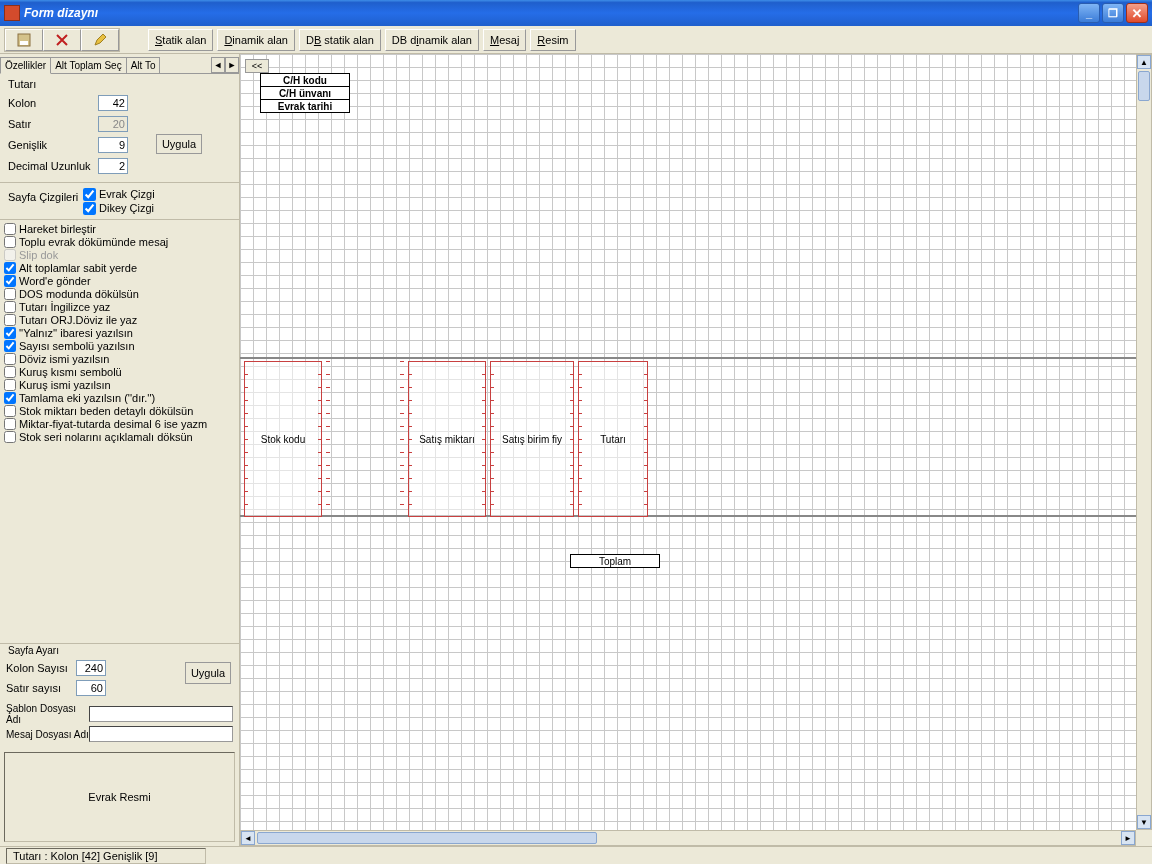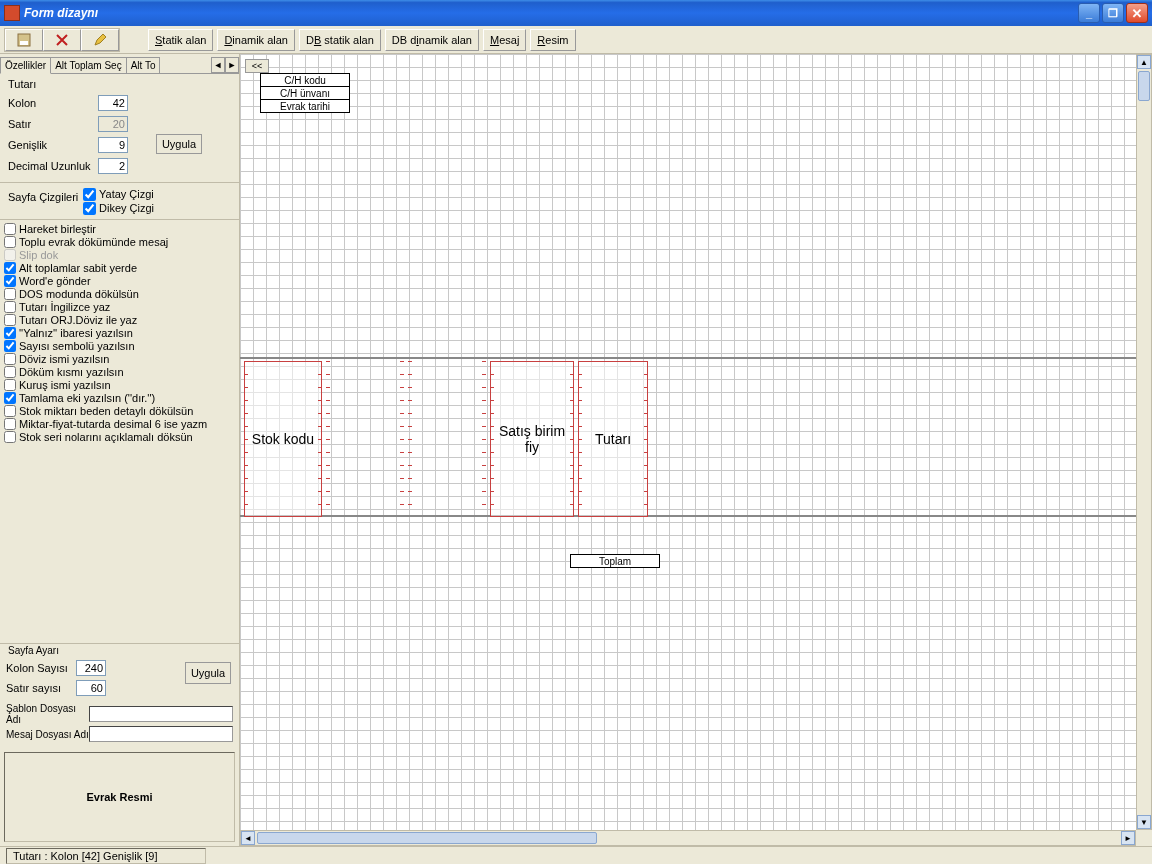--- a/index.html
+++ b/index.html
@@ -59,45 +59,45 @@
 .ps-row { display: flex; align-items: center; height: 20px; }
 .ps-label { width: 70px; }
 .ps-input { width: 30px; height: 16px; border: 1px solid #7F9DB9; text-align: right; padding: 0 2px; background: #fff; }
 .apply2 { position: absolute; right: 8px; top: 18px; width: 46px; height: 22px; border: 1px solid #999; background: #ECE9D8; cursor: pointer; }
 
 .file-section { padding: 4px 6px; }
 .file-row { display: flex; align-items: center; height: 20px; }
 .file-label { width: 100px; font-size: 10px; }
 .file-input { flex: 1; height: 16px; border: 1px inset #999; background: #fff; }
 
-.evrak-section { height: 90px; border: 1px inset #C0BBA8; margin: 4px; display: flex; align-items: center; justify-content: center; background: #ECE9D8; font-weight: bold; }
+.evrak-section { height: 90px; border: 1px inset #C0BBA8; margin: 4px; display: flex; align-items: center; justify-content: center; background: #ECE9D8; }
 
 .canvas-wrap { flex: 1; position: relative; background: #ECE9D8; overflow: hidden; }
 .canvas-scroll { position: absolute; top: 0; left: 0; right: 16px; bottom: 16px; overflow: hidden; background: #fff; }
 .vscroll { position: absolute; right: 0; top: 0; width: 16px; bottom: 16px; background: #ECE9D8; border: 1px solid #C0BBA8; }
 .vscroll-thumb { position: absolute; top: 16px; left: 1px; right: 1px; height: 30px; background: #C8D7EC; border: 1px solid #8AA7D0; border-radius: 2px; }
 .vscroll-arrow { position: absolute; left: 0; width: 14px; height: 14px; background: #D8E4F2; border: 1px solid #8AA7D0; display: flex; align-items: center; justify-content: center; font-size: 8px; }
 .vsa-up { top: 0; } .vsa-down { bottom: 0; }
 .hscroll { position: absolute; bottom: 0; left: 0; right: 16px; height: 16px; background: #ECE9D8; border: 1px solid #C0BBA8; }
 .hscroll-thumb { position: absolute; left: 16px; top: 1px; bottom: 1px; width: 340px; background: #C8D7EC; border: 1px solid #8AA7D0; border-radius: 2px; }
 .hscroll-arrow { position: absolute; top: 0; width: 14px; height: 14px; background: #D8E4F2; border: 1px solid #8AA7D0; display: flex; align-items: center; justify-content: center; font-size: 8px; }
 .hsa-l { left: 0; } .hsa-r { right: 0; }
 .scroll-corner { position: absolute; right: 0; bottom: 0; width: 16px; height: 16px; background: #ECE9D8; }
 
 .grid-bg { position: absolute; top: 0; left: 0; width: 2000px; height: 1200px;
   background-image: linear-gradient(to right, #C8C8C8 1px, transparent 1px), linear-gradient(to bottom, #C8C8C8 1px, transparent 1px);
   background-size: 13px 13px; }
 
 .collapse-btn { position: absolute; top: 5px; left: 5px; width: 24px; height: 14px; border: 1px solid #999; background: #ECE9D8; display: flex; align-items: center; justify-content: center; font-size: 9px; cursor: pointer; z-index: 10; }
 
 .header-fields { position: absolute; top: 20px; left: 20px; z-index: 5; }
-.hf-cell { width: 90px; height: 14px; border: 1px solid #000; background: #fff; text-align: center; font-size: 10px; line-height: 13px; margin-top: -1px; }
+.hf-cell { width: 90px; height: 14px; border: 1px solid #000; background: #fff; text-align: center; font-size: 10px; line-height: 13px; margin-top: -1px; font-weight: bold; }
 
 .detail-band { position: absolute; top: 303px; left: 0; right: 0; height: 160px; border-top: 2px solid #888; border-bottom: 2px solid #888; z-index: 3; }
-.detail-box { position: absolute; top: 2px; height: 156px; border: 1px solid #C84040; background: rgba(255,255,255,0.5); display: flex; align-items: center; justify-content: center; font-size: 14px; text-align: center; }
+.detail-box { position: absolute; top: 2px; height: 156px; border: 1px solid #C84040; background: rgba(255,255,255,0.5); display: flex; align-items: center; justify-content: center; font-size: 10px; text-align: center; }
 .detail-tick { position: absolute; width: 1px; background: #C84040; }
 
 .total-field { position: absolute; top: 500px; left: 330px; width: 90px; height: 14px; border: 1px solid #000; background: #fff; text-align: center; font-size: 10px; line-height: 13px; z-index: 5; }
 
 .statusbar { height: 18px; background: #ECE9D8; border-top: 1px solid #C0BBA8; display: flex; align-items: center; padding: 0 6px; }
 .status-cell { border: 1px inset #C0BBA8; padding: 0 6px; height: 16px; line-height: 14px; min-width: 200px; }
 </style>
 </head>
 <body>
 
@@ -183,21 +183,21 @@
         </div>
       <button class="apply-btn apply1">Uygula</button>
     </div>
 
     <div class="line-section">
       <div class="line-row">
         <span class="line-label">Sayfa Çizgileri</span>
         <div class="chk-stack">
           <label class="chk-item">
               <input type="checkbox" checked="" style="">
-              <span>Yatay Çizgi</span>
+              <span>Evrak Çizgi</span>
             </label>
           <label class="chk-item">
               <input type="checkbox" checked="" style="">
               <span>Dikey Çizgi</span>
             </label>
         </div>
       </div>
     </div>
 
 
@@ -241,21 +241,21 @@
         <label class="opt-item">
           <input type="checkbox" checked="" style="">
           <span>Sayısı sembolü yazılsın</span>
         </label>
         <label class="opt-item">
           <input type="checkbox" style="">
           <span>Döviz ismi yazılsın</span>
         </label>
         <label class="opt-item">
           <input type="checkbox" style="">
-          <span>Döküm kısmı yazılsın</span>
+          <span>Kuruş kısmı sembolü</span>
         </label>
         <label class="opt-item">
           <input type="checkbox" style="">
           <span>Kuruş ismi yazılsın</span>
         </label>
         <label class="opt-item">
           <input type="checkbox" checked="" style="">
           <span>Tamlama eki yazılsın (''dır.'')</span>
         </label>
         <label class="opt-item">
@@ -353,20 +353,21 @@
           <div class="detail-tick" style="left: 86px; top: 93px; height: 6px; width: 4px; border-top: 1px solid rgb(200, 64, 64); background: none;"></div>
           <div class="detail-tick" style="left: 160px; top: 93px; height: 6px; width: 4px; border-top: 1px solid rgb(200, 64, 64); background: none;"></div>
           <div class="detail-tick" style="left: 86px; top: 106px; height: 6px; width: 4px; border-top: 1px solid rgb(200, 64, 64); background: none;"></div>
           <div class="detail-tick" style="left: 160px; top: 106px; height: 6px; width: 4px; border-top: 1px solid rgb(200, 64, 64); background: none;"></div>
           <div class="detail-tick" style="left: 86px; top: 119px; height: 6px; width: 4px; border-top: 1px solid rgb(200, 64, 64); background: none;"></div>
           <div class="detail-tick" style="left: 160px; top: 119px; height: 6px; width: 4px; border-top: 1px solid rgb(200, 64, 64); background: none;"></div>
           <div class="detail-tick" style="left: 86px; top: 132px; height: 6px; width: 4px; border-top: 1px solid rgb(200, 64, 64); background: none;"></div>
           <div class="detail-tick" style="left: 160px; top: 132px; height: 6px; width: 4px; border-top: 1px solid rgb(200, 64, 64); background: none;"></div>
           <div class="detail-tick" style="left: 86px; top: 145px; height: 6px; width: 4px; border-top: 1px solid rgb(200, 64, 64); background: none;"></div>
           <div class="detail-tick" style="left: 160px; top: 145px; height: 6px; width: 4px; border-top: 1px solid rgb(200, 64, 64); background: none;"></div>
+          <div class="detail-box" style="left: 168px; width: 78px;">Satış miktarı</div>
           <div class="detail-tick" style="left: 168px; top: 2px; height: 6px; width: 4px; border-top: 1px solid rgb(200, 64, 64); background: none;"></div>
           <div class="detail-tick" style="left: 242px; top: 2px; height: 6px; width: 4px; border-top: 1px solid rgb(200, 64, 64); background: none;"></div>
           <div class="detail-tick" style="left: 168px; top: 15px; height: 6px; width: 4px; border-top: 1px solid rgb(200, 64, 64); background: none;"></div>
           <div class="detail-tick" style="left: 242px; top: 15px; height: 6px; width: 4px; border-top: 1px solid rgb(200, 64, 64); background: none;"></div>
           <div class="detail-tick" style="left: 168px; top: 28px; height: 6px; width: 4px; border-top: 1px solid rgb(200, 64, 64); background: none;"></div>
           <div class="detail-tick" style="left: 242px; top: 28px; height: 6px; width: 4px; border-top: 1px solid rgb(200, 64, 64); background: none;"></div>
           <div class="detail-tick" style="left: 168px; top: 41px; height: 6px; width: 4px; border-top: 1px solid rgb(200, 64, 64); background: none;"></div>
           <div class="detail-tick" style="left: 242px; top: 41px; height: 6px; width: 4px; border-top: 1px solid rgb(200, 64, 64); background: none;"></div>
           <div class="detail-tick" style="left: 168px; top: 54px; height: 6px; width: 4px; border-top: 1px solid rgb(200, 64, 64); background: none;"></div>
           <div class="detail-tick" style="left: 242px; top: 54px; height: 6px; width: 4px; border-top: 1px solid rgb(200, 64, 64); background: none;"></div>

